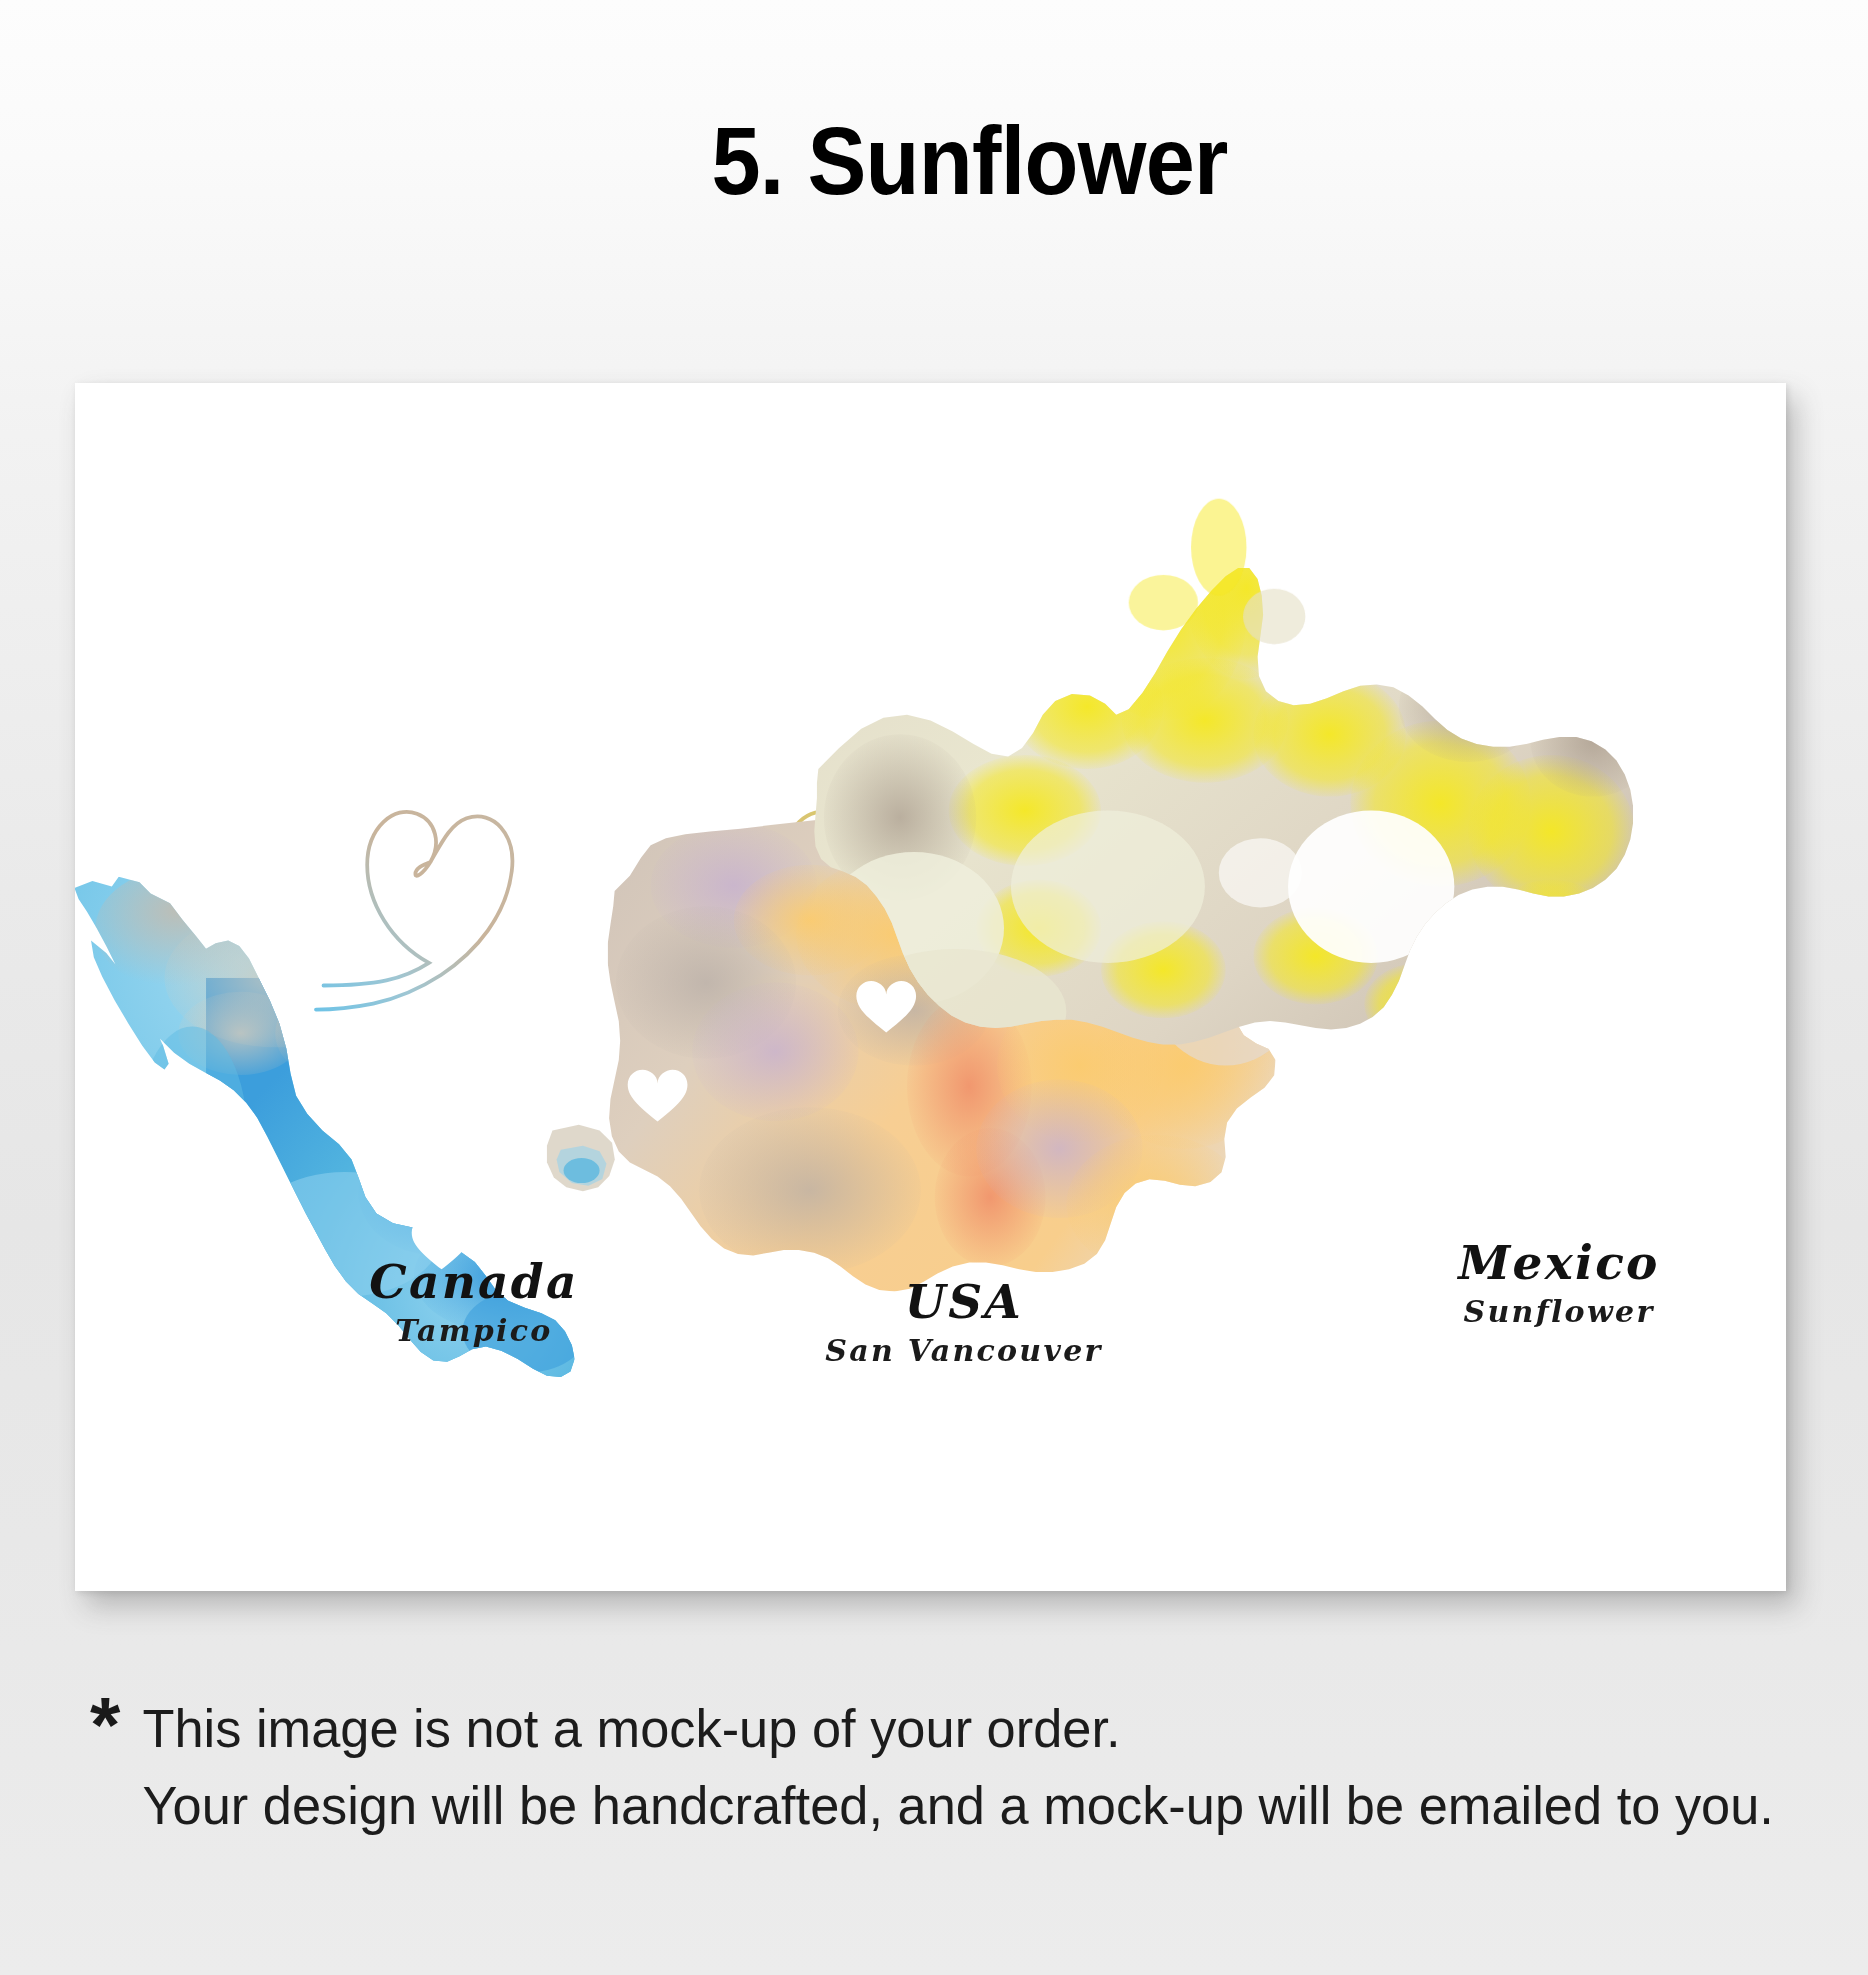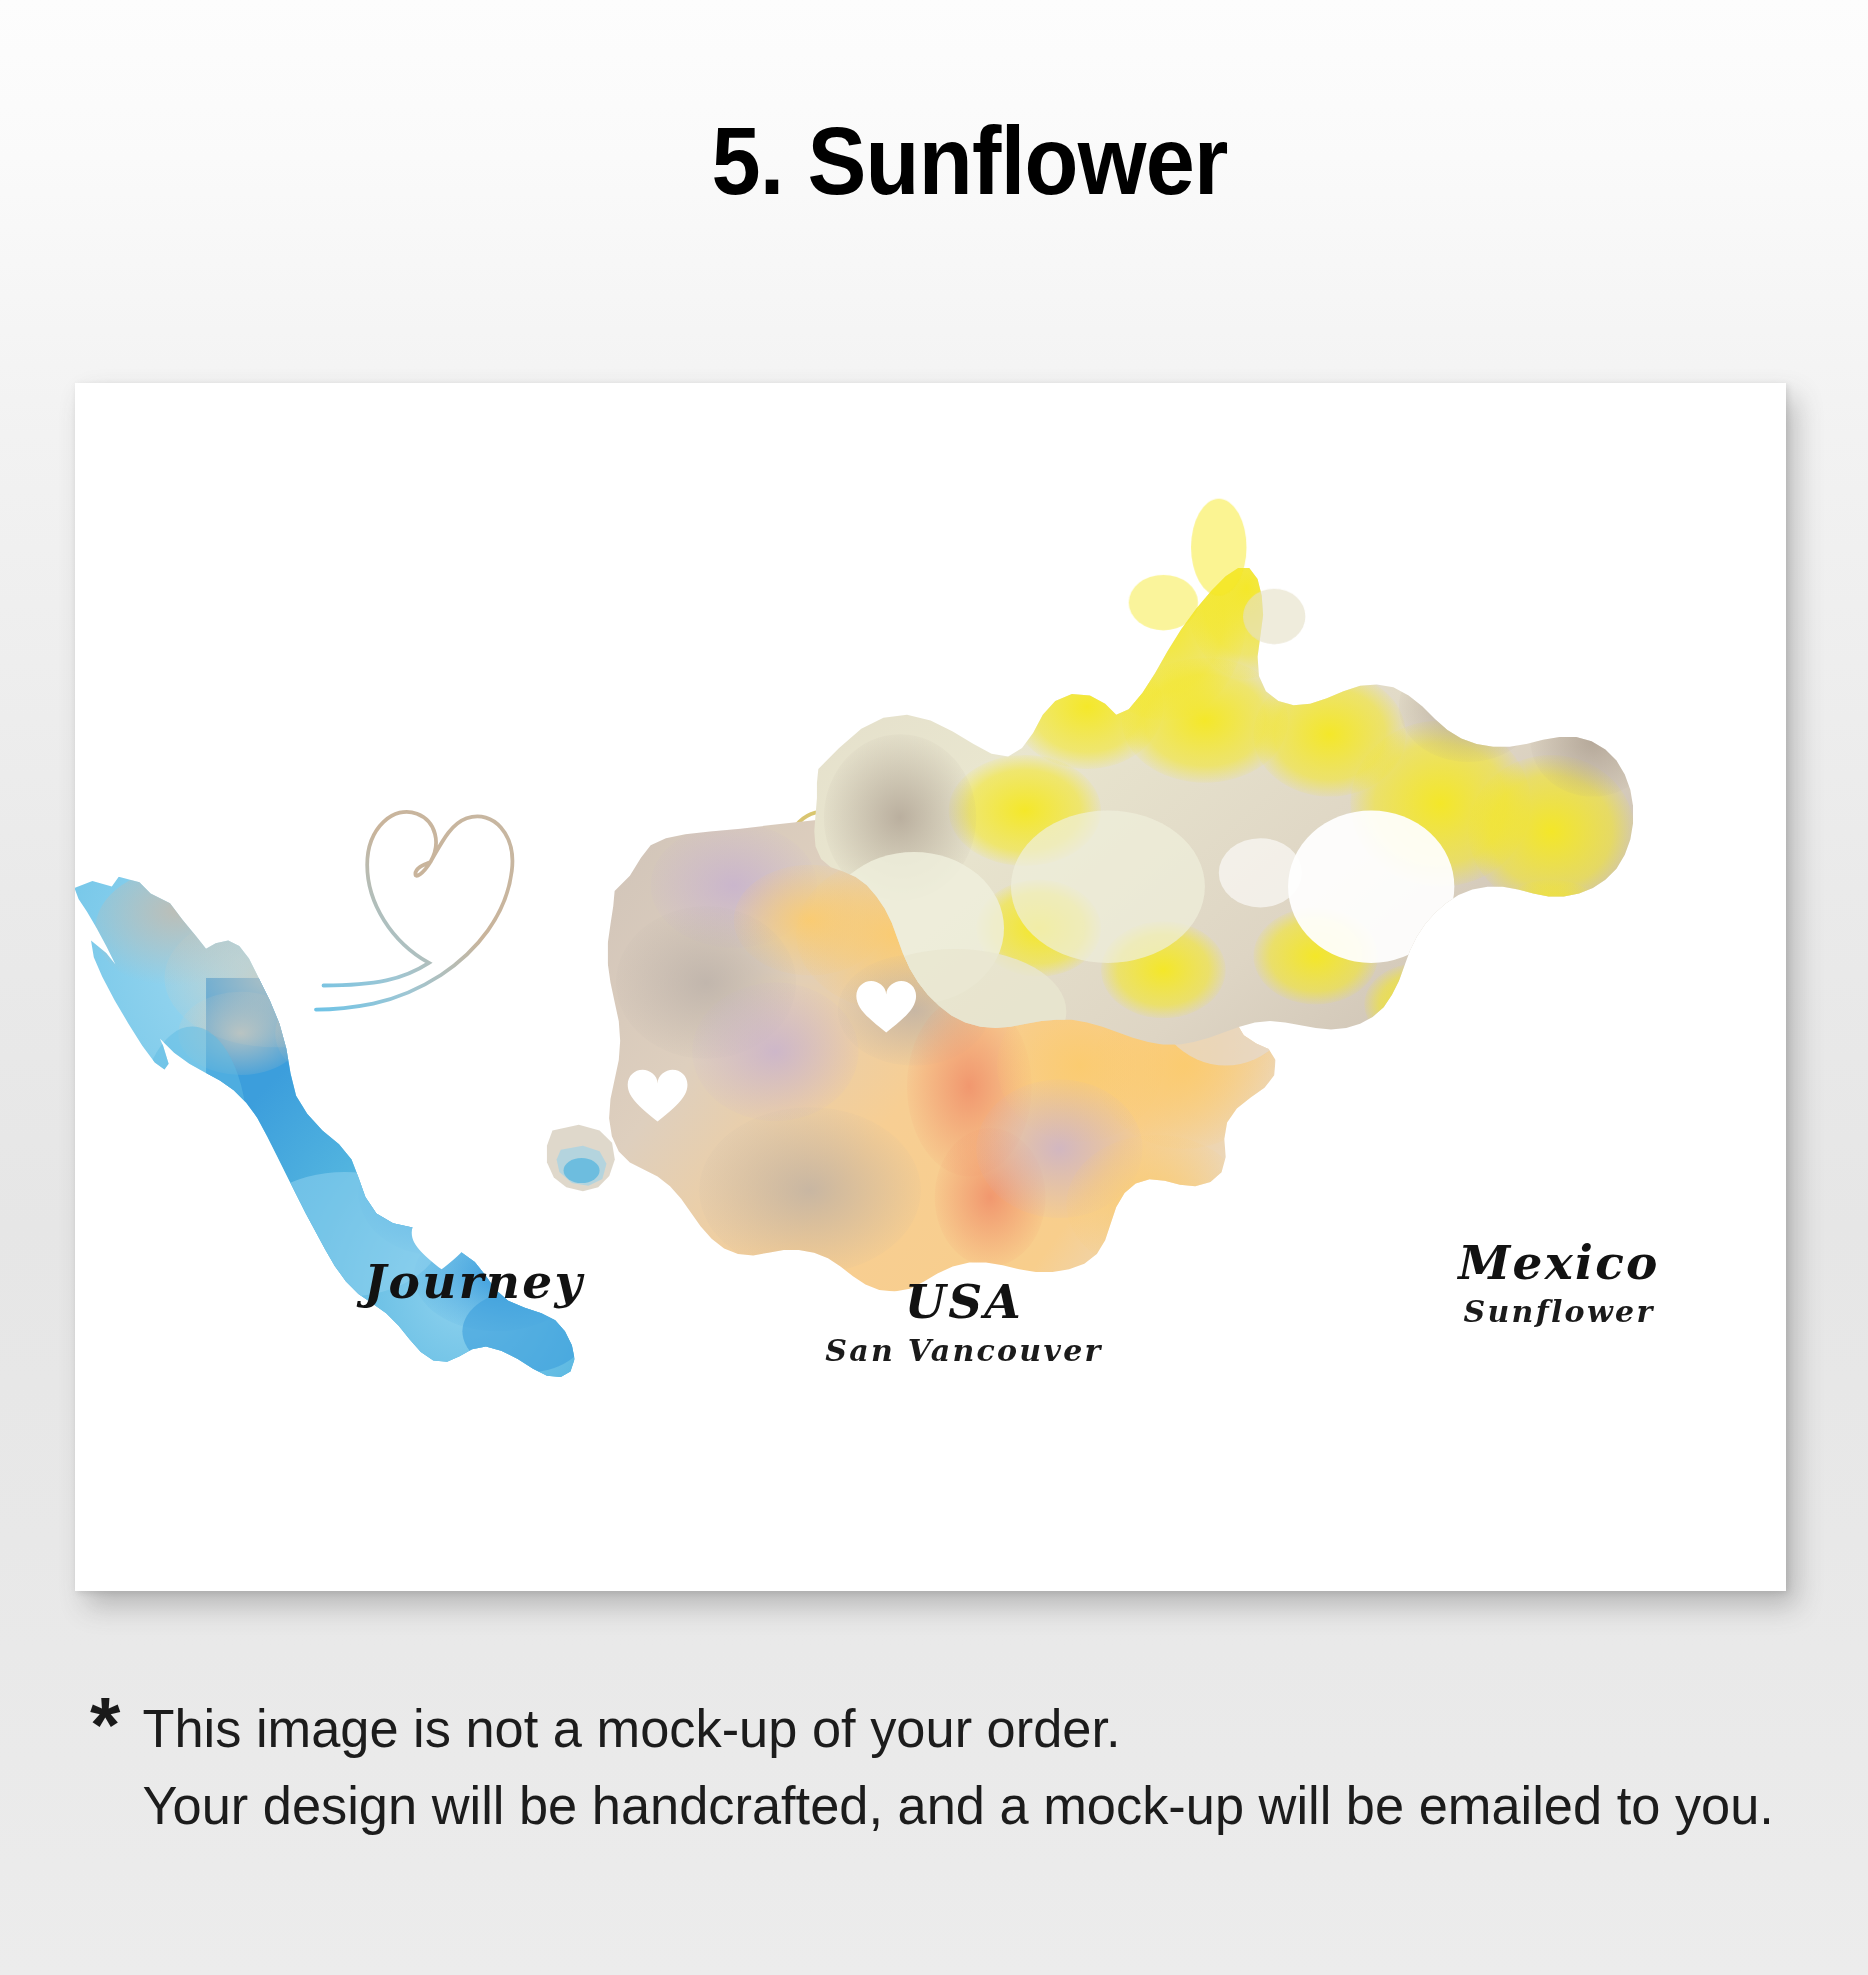--- a/index.html
+++ b/index.html
@@ -392,21 +392,22 @@
         <g opacity="0.9">
           <ellipse cx="640" cy="150" rx="40" ry="70" fill="#F5E821" opacity="0.55"></ellipse>
           <ellipse cx="560" cy="230" rx="50" ry="40" fill="#F5E821" opacity="0.5"></ellipse>
           <ellipse cx="720" cy="250" rx="45" ry="40" fill="#E5DFC8" opacity="0.7"></ellipse>
         </g>
         <use href="#heartGlyph" transform="translate(160,780) scale(0.98)" fill="#ffffff"></use>
       </g>
     </svg>
 
     <div class="country-block" id="block-mexico">
-      <div class="country-name">Journey</div>
+      <div class="country-name">Canada</div>
+      <div class="city-name">Tampico</div>
     </div>
 
     <div class="country-block" id="block-usa">
       <div class="country-name">USA</div>
       <div class="city-name">San Vancouver</div>
     </div>
 
     <div class="country-block" id="block-canada">
       <div class="country-name">Mexico</div>
       <div class="city-name">Sunflower</div>

